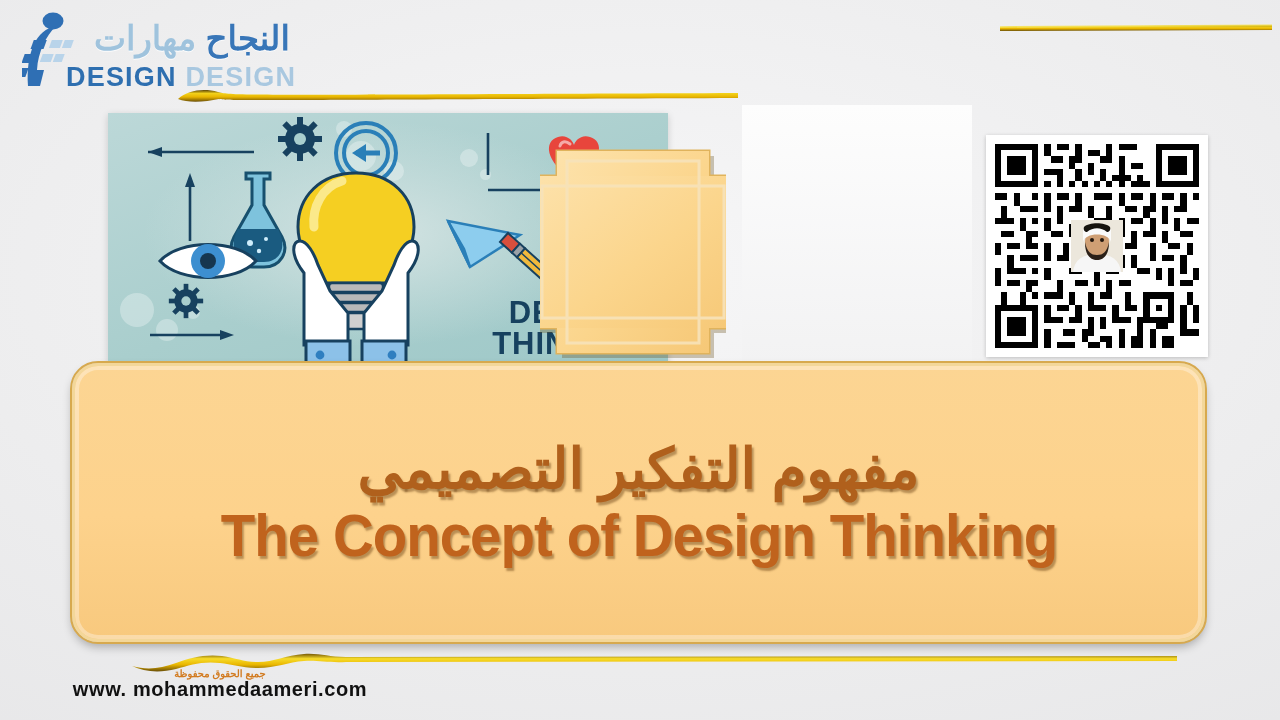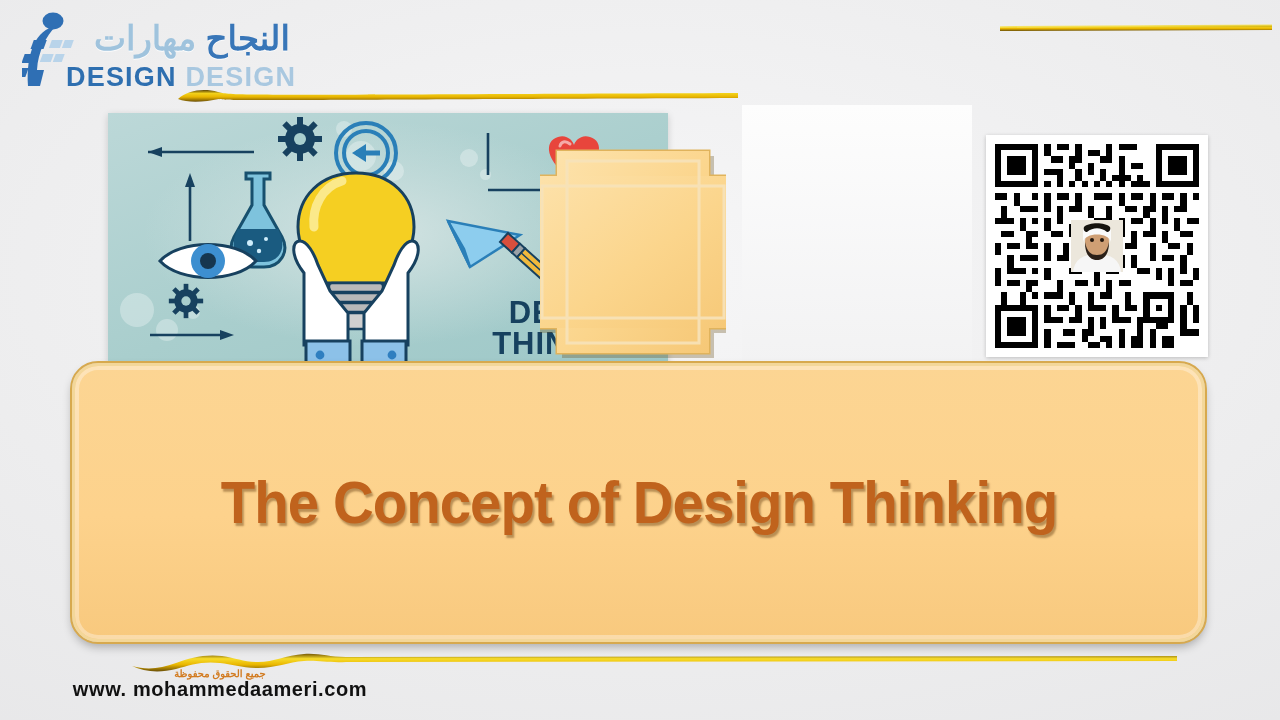--- a/index.html
+++ b/index.html
@@ -597,20 +597,21 @@
         <path d="M14 22 C14 36 20 40 26 40 C32 40 38 36 38 22 C36 32 32 35 26 35 C20 35 16 32 14 22 Z" fill="#2b2018"></path>
         <path d="M12 10 C16 4 36 4 40 10 L40 22 C38 12 14 12 12 22 Z" fill="#fafafa"></path>
         <path d="M13 7 C18 2 34 2 39 7 C40 10 38 12 36 12 C30 7 22 7 16 12 C14 12 12 10 13 7 Z" fill="#17140f"></path>
         <circle cx="21" cy="20" r="2" fill="#20160e"></circle>
         <circle cx="31" cy="20" r="2" fill="#20160e"></circle>
       </svg>
     </div>
   </div>
 
   <div id="title-box">
+    <div id="title-ar">مفهوم التفكير التصميمي</div>
     <div id="title-en">The Concept of Design Thinking</div>
   </div>
 
   <div id="footer">
     <div id="foot-ar">جميع الحقوق محفوظة</div>
     <div id="foot-url">www. mohammedaameri.com</div>
   </div>
 
 </div>
 

